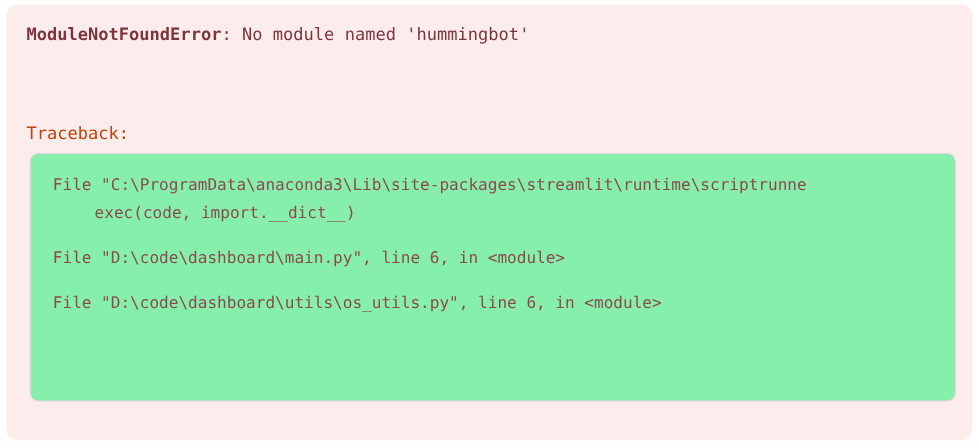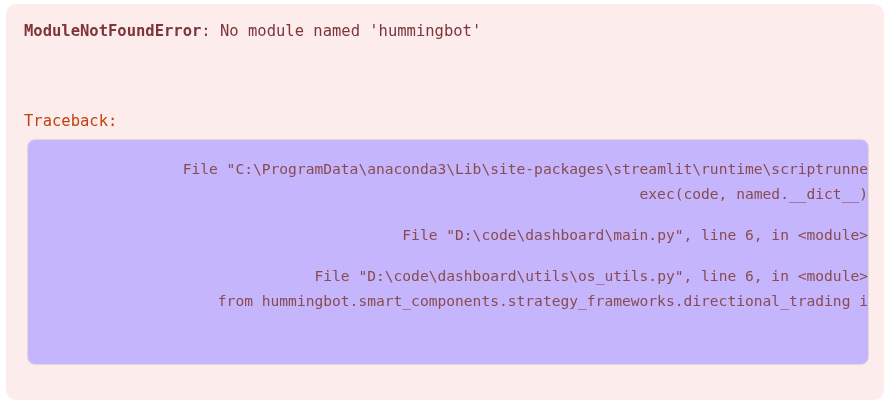--- a/index.html
+++ b/index.html
@@ -67,25 +67,24 @@
     margin-top: 28px;
   }
 
   .code-block {
     position: absolute;
     left: 3px;
     top: 119px;
     width: 842px;
     height: 226px;
     box-sizing: border-box;
-    background: #c4b5fd;
+    background: #86efac;
     border: 1px solid #e9d4d6;
     border-radius: 8px;
     overflow: hidden;
-    text-align: right;
   }
 
   .code-inner {
     position: absolute;
     left: 20px;
     top: 16px;
     right: 0;
     bottom: 0;
     overflow: hidden;
   }
@@ -121,30 +120,29 @@
 
       <div class="err-line"><span class="err-type">ModuleNotFoundError</span><span>: </span><span>No module named 'hummingbot'</span></div>
 
       <div class="traceback-label">Traceback:</div>
 
       <div class="code-block">
         <div class="code-inner">
 
           <div class="frame">
             <div class="code-line">File "C:\ProgramData\anaconda3\Lib\site-packages\streamlit\runtime\scriptrunne</div>
-            <div class="code-line indent">exec(code, named.__dict__)</div>
+            <div class="code-line indent">exec(code, import.__dict__)</div>
           </div>
 
           <div class="frame">
             <div class="code-line">File "D:\code\dashboard\main.py", line 6, in &lt;module&gt;</div>
           </div>
 
           <div class="frame">
             <div class="code-line">File "D:\code\dashboard\utils\os_utils.py", line 6, in &lt;module&gt;</div>
-            <div class="code-line indent">from hummingbot.smart_components.strategy_frameworks.directional_trading i</div>
           </div>
 
         </div>
       </div>
 
     </div>
   </div>
 
 </div>
 

